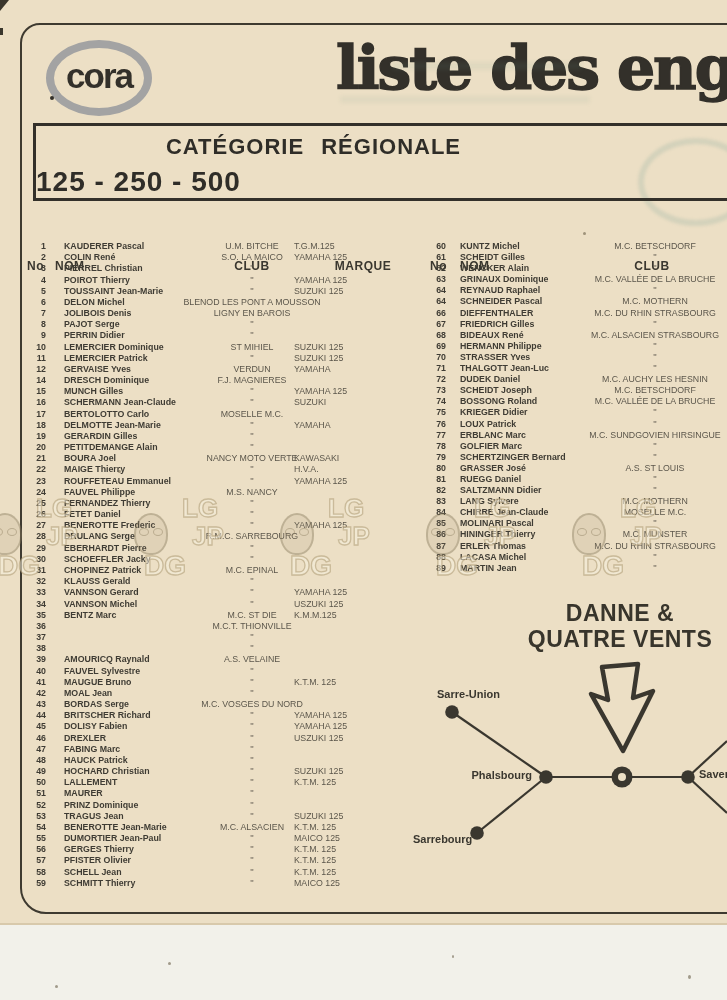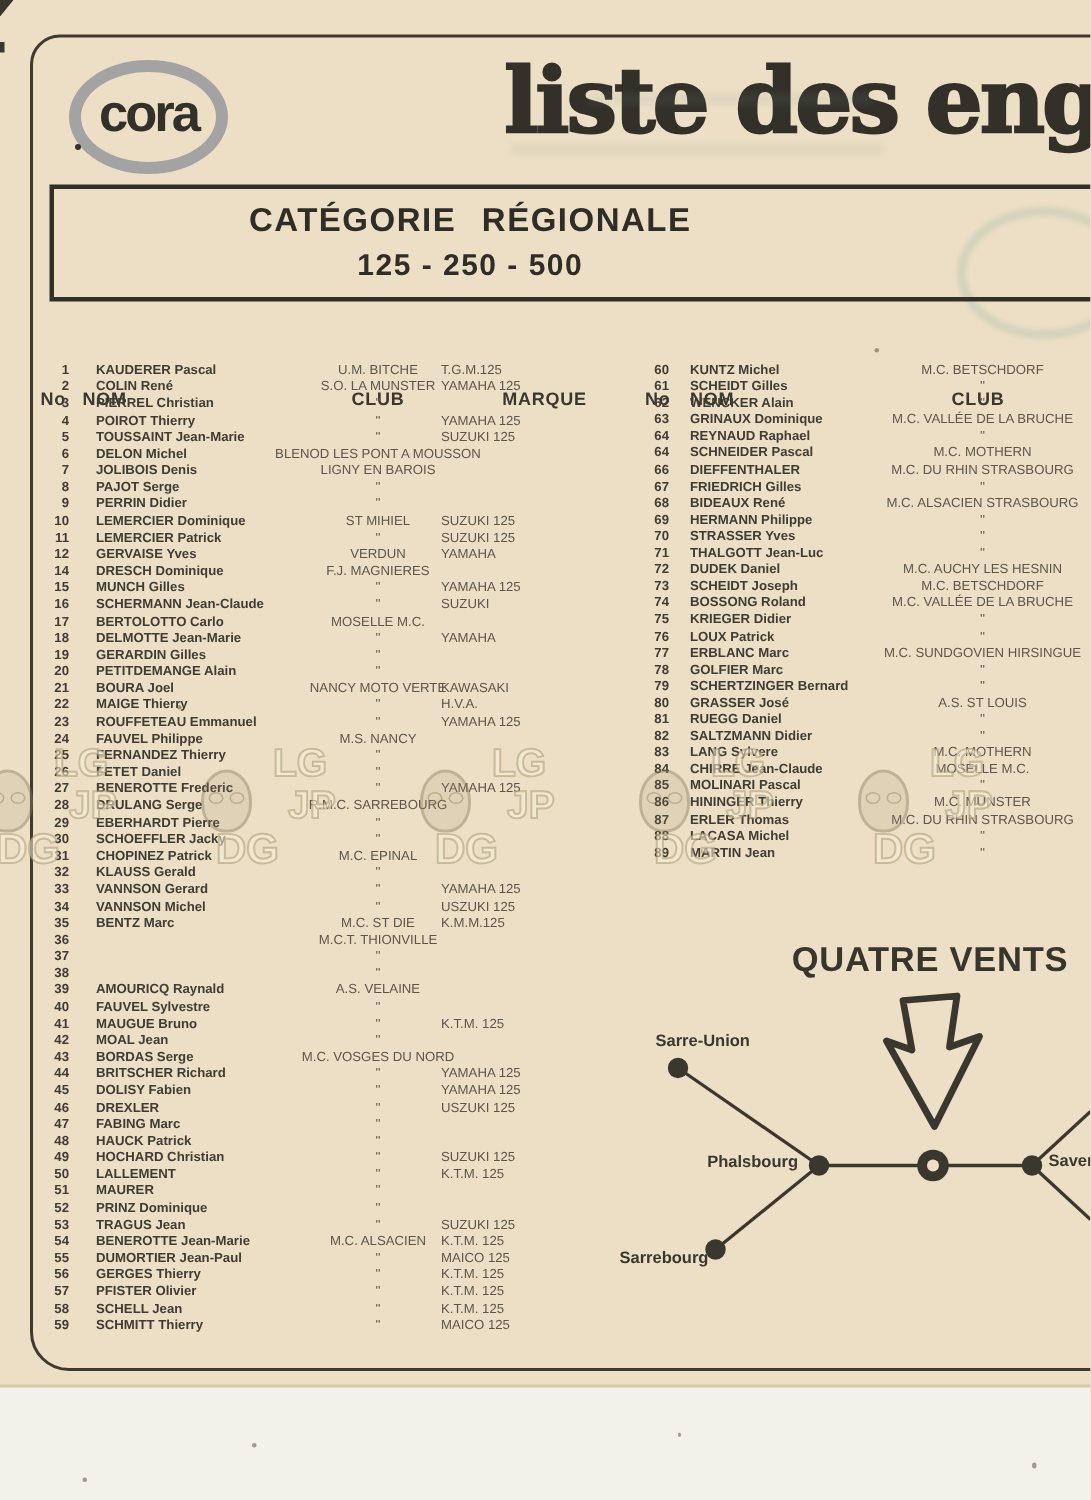--- a/index.html
+++ b/index.html
@@ -48,22 +48,22 @@
   .ghost-line{position:absolute;background:rgba(120,160,140,0.10);filter:blur(2px);border-radius:3px;}
   #category-box{
     position:absolute;left:33px;top:123px;width:720px;height:72px;
     border:3px solid #33302a;
   }
   #category-title{
     position:absolute;left:0;top:8px;width:555px;text-align:center;
     font-size:22px;font-weight:bold;letter-spacing:1px;word-spacing:10px;color:#2f2d28;
   }
   #category-classes{
-    position:absolute;left:0;top:40px;width:555px;text-align:center;
-    font-size:20px;font-weight:bold;letter-spacing:1px;color:#2f2d28;
+    position:absolute;left:0;top:40px;width:555px;text-align:left;
+    font-size:28px;font-weight:bold;letter-spacing:1px;color:#2f2d28;
   }
   
   .th{position:absolute;top:220px;font-size:12px;font-weight:bold;color:#3a372f;letter-spacing:0.5px;white-space:nowrap;margin-top:39px;}
   .th.center{transform:translateX(-50%);}
   
   #left-rows{position:absolute;left:26px;top:241px;width:420px;}
   #right-rows{position:absolute;left:420px;top:241px;width:330px;}
   #left-rows .row{position:relative;height:11.18px;}
   #right-rows .row{position:relative;height:11.1px;}
   .row span{position:absolute;top:0;font-size:8.8px;line-height:11px;white-space:nowrap;}
@@ -144,21 +144,21 @@
   <div id="left-rows">
       <div class="row">
         <span class="c-no">1</span>
         <span class="c-nom">KAUDERER Pascal</span>
         <span class="c-club">U.M. BITCHE</span>
         <span class="c-marque">T.G.M.125</span>
       </div>
       <div class="row">
         <span class="c-no">2</span>
         <span class="c-nom">COLIN René</span>
-        <span class="c-club">S.O. LA MUNSTER</span>
+        <span class="c-club">S.O. LA MAICO</span>
         <span class="c-marque">YAMAHA 125</span>
       </div>
       <div class="row">
         <span class="c-no">3</span>
         <span class="c-nom">PIERREL Christian</span>
         <span class="c-club">''</span>
         <span class="c-marque"></span>
       </div>
       <div class="row">
         <span class="c-no">4</span>
@@ -639,20 +639,21 @@
       </div>
       <div class="row">
         <span class="c-no">89</span>
         <span class="c-nom">MARTIN Jean</span>
         <span class="c-club">''</span>
       </div>
     </div>
 
   <div id="watermarks"><div class="wm-unit"><div class="wm-face"></div><b class="wm-lg">LG</b><b class="wm-jp">JP</b><b class="wm-dg">DG</b></div><div class="wm-unit"><div class="wm-face"></div><b class="wm-lg">LG</b><b class="wm-jp">JP</b><b class="wm-dg">DG</b></div><div class="wm-unit"><div class="wm-face"></div><b class="wm-lg">LG</b><b class="wm-jp">JP</b><b class="wm-dg">DG</b></div><div class="wm-unit"><div class="wm-face"></div><b class="wm-lg">LG</b><b class="wm-jp">JP</b><b class="wm-dg">DG</b></div><div class="wm-unit"><div class="wm-face"></div><b class="wm-lg">LG</b><b class="wm-jp">JP</b><b class="wm-dg">DG</b></div></div>
 
+  <div id="map-title1">DANNE &amp;</div>
   <div id="map-title2">QUATRE VENTS</div>
   <svg id="map-svg" width="327" height="220" viewBox="400 650 327 220">
     <g id="map-edges">
         <line x1="452" y1="712" x2="546" y2="777" stroke="#3a372f" stroke-width="2.2"></line>
         <line x1="546" y1="777" x2="477" y2="833" stroke="#3a372f" stroke-width="2.2"></line>
         <line x1="546" y1="777" x2="622" y2="777" stroke="#3a372f" stroke-width="2.2"></line>
         <line x1="622" y1="777" x2="688" y2="777" stroke="#3a372f" stroke-width="2.2"></line>
         <line x1="688" y1="777" x2="727" y2="741" stroke="#3a372f" stroke-width="2.2"></line>
         <line x1="688" y1="777" x2="727" y2="813" stroke="#3a372f" stroke-width="2.2"></line>
       </g>

